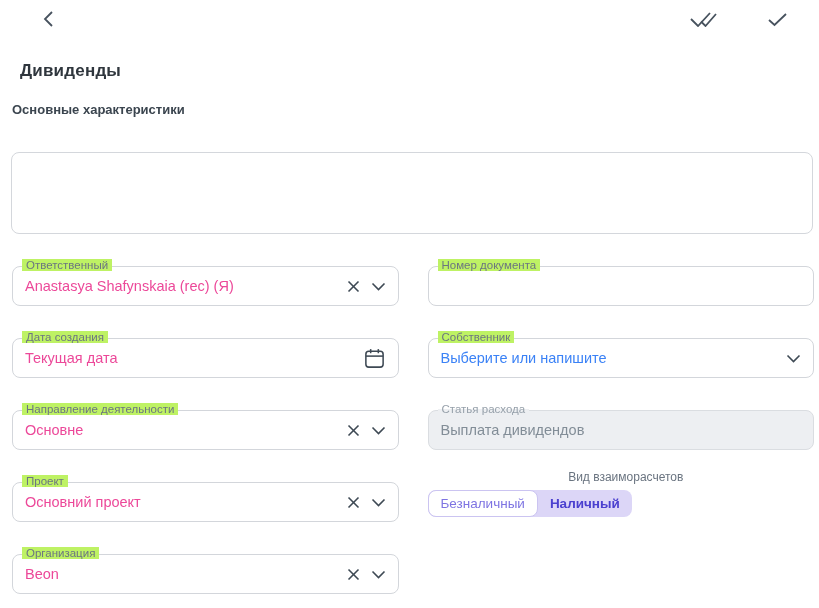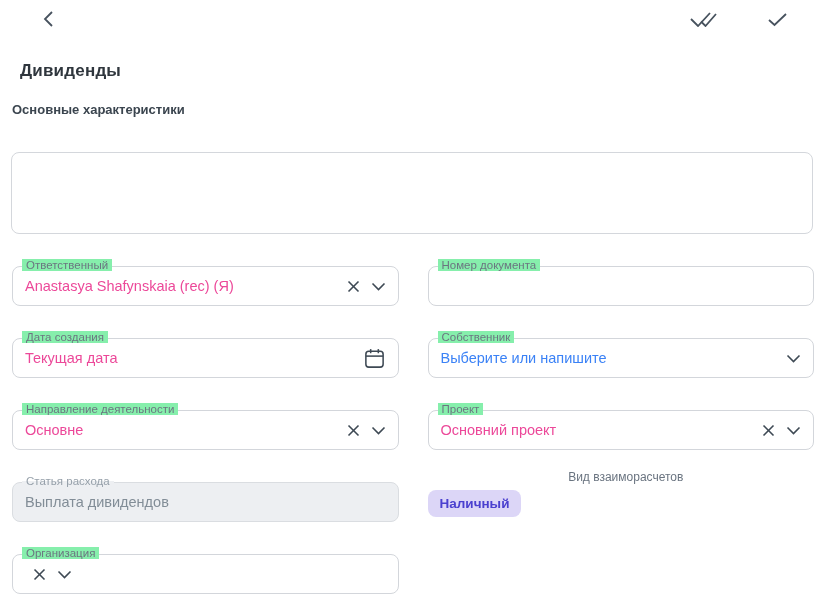--- a/index.html
+++ b/index.html
@@ -20,21 +20,21 @@
   .desc { display:block; margin:35px 6px 0 11px; width:802px; height:82px;
           border:1px solid #d4d7dc; border-radius:8px; resize:none; outline:none;
           font-family:inherit; font-size:14px; color:#4a535e; padding:10px 12px; background:#fff; }
 
   
   .grid { display:grid; grid-template-columns:1fr 1fr; column-gap:29px; row-gap:32px;
           margin-top:32px; padding:0 5px 0 12px; }
 
   .field { position:relative; height:40px; border:1px solid #d3d6db; border-radius:8px;
            background:#fff; display:flex; align-items:center; padding:0 12px; }
-  .flabel { position:absolute; top:-8px; left:9px; background:#86efac; padding:0 4px;
+  .flabel { position:absolute; top:-8px; left:9px; background:#bef264; padding:0 4px;
             font-size:11.5px; color:#6b7580; white-space:nowrap; }
   .fvalue { flex:1; font-size:14.5px; color:#ec4899; white-space:nowrap; overflow:hidden; }
   .fvalue.placeholder { color:#3b82f6; }
   .finput { flex:1; border:none; outline:none; font-family:inherit; font-size:14.5px; color:#4a535e; background:transparent; }
   .ficons { display:flex; align-items:center; gap:11px; margin-left:8px; }
   .ficons svg { display:block; cursor:pointer; }
 
   .field.disabled { background:#edeff2; border-color:#dadde1; }
   .field.disabled .flabel { color:#96a0aa; background:linear-gradient(to bottom,#ffffff 50%,#edeff2 50%); }
   .field.disabled .fvalue { color:#828d97; }
@@ -130,48 +130,50 @@
         <svg width="13" height="13" viewBox="0 0 13 13">
           <line x1="1.5" y1="1.5" x2="11.5" y2="11.5" stroke="#3e4954" stroke-width="1.6"></line>
           <line x1="11.5" y1="1.5" x2="1.5" y2="11.5" stroke="#3e4954" stroke-width="1.6"></line>
         </svg>
         <svg width="15" height="9" viewBox="0 0 15 9">
           <polyline points="1.5,1.5 7.5,7.5 13.5,1.5" fill="none" stroke="#3e4954" stroke-width="1.6"></polyline>
         </svg>
       </span>
     </div>
 
+    <div class="field disabled">
+      <span class="flabel">Статья расхода</span>
+      <span class="fvalue">Выплата дивидендов</span>
+    </div>
+
     <div class="field">
       <span class="flabel">Проект</span>
       <span class="fvalue">Основний проект</span>
       <span class="ficons">
         <svg width="13" height="13" viewBox="0 0 13 13">
           <line x1="1.5" y1="1.5" x2="11.5" y2="11.5" stroke="#3e4954" stroke-width="1.6"></line>
           <line x1="11.5" y1="1.5" x2="1.5" y2="11.5" stroke="#3e4954" stroke-width="1.6"></line>
         </svg>
         <svg width="15" height="9" viewBox="0 0 15 9">
           <polyline points="1.5,1.5 7.5,7.5 13.5,1.5" fill="none" stroke="#3e4954" stroke-width="1.6"></polyline>
         </svg>
       </span>
     </div>
 
-    <div class="field disabled">
-      <span class="flabel">Статья расхода</span>
-      <span class="fvalue">Выплата дивидендов</span>
-    </div>
-
     <div class="toggle-cell">
       <span class="tlabel">Вид взаиморасчетов</span>
       <div class="toggle">
+        <button class="seg unselected">Безналичный</button>
         <button class="seg selected">Наличный</button>
       </div>
     </div>
 
     <div class="field">
       <span class="flabel">Организация</span>
+      <span class="fvalue">Beon</span>
       <span class="ficons">
         <svg width="13" height="13" viewBox="0 0 13 13">
           <line x1="1.5" y1="1.5" x2="11.5" y2="11.5" stroke="#3e4954" stroke-width="1.6"></line>
           <line x1="11.5" y1="1.5" x2="1.5" y2="11.5" stroke="#3e4954" stroke-width="1.6"></line>
         </svg>
         <svg width="15" height="9" viewBox="0 0 15 9">
           <polyline points="1.5,1.5 7.5,7.5 13.5,1.5" fill="none" stroke="#3e4954" stroke-width="1.6"></polyline>
         </svg>
       </span>
     </div>

